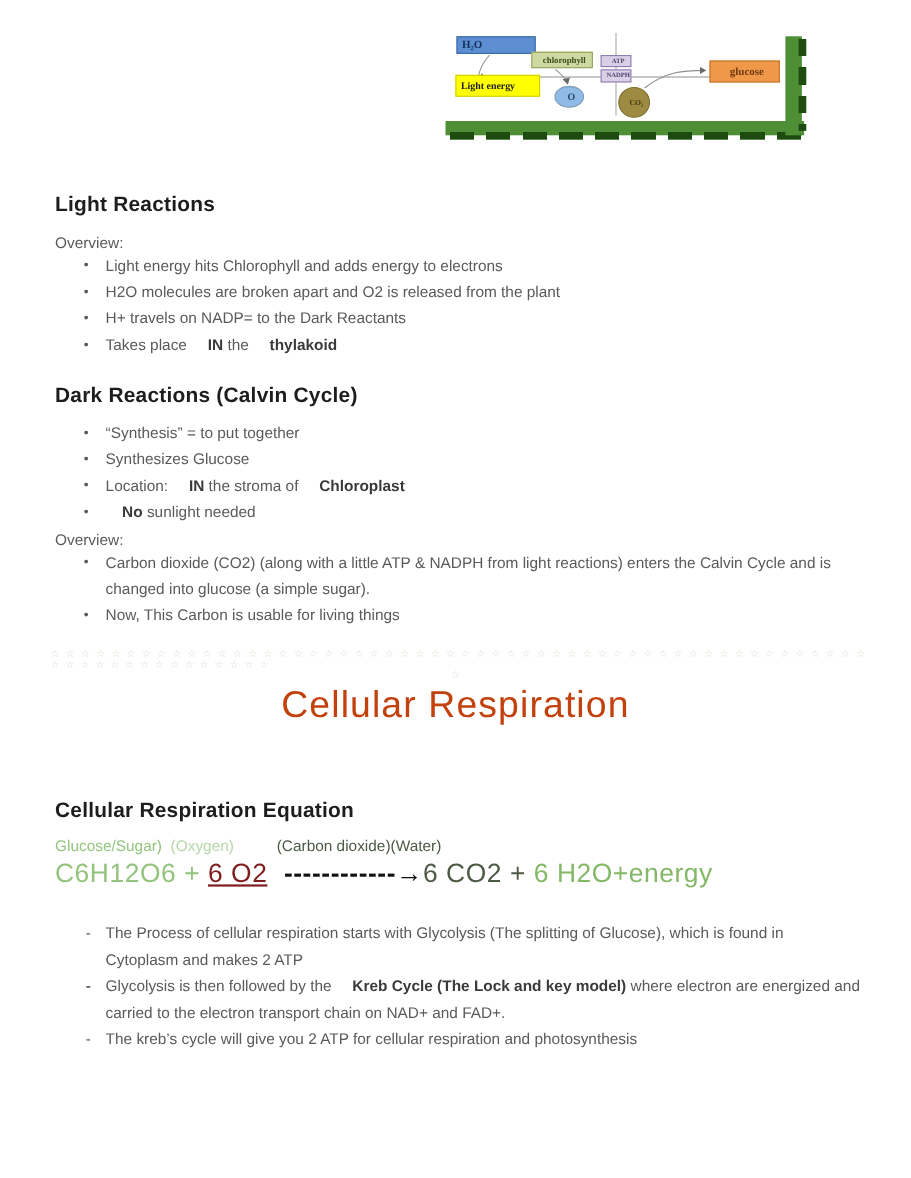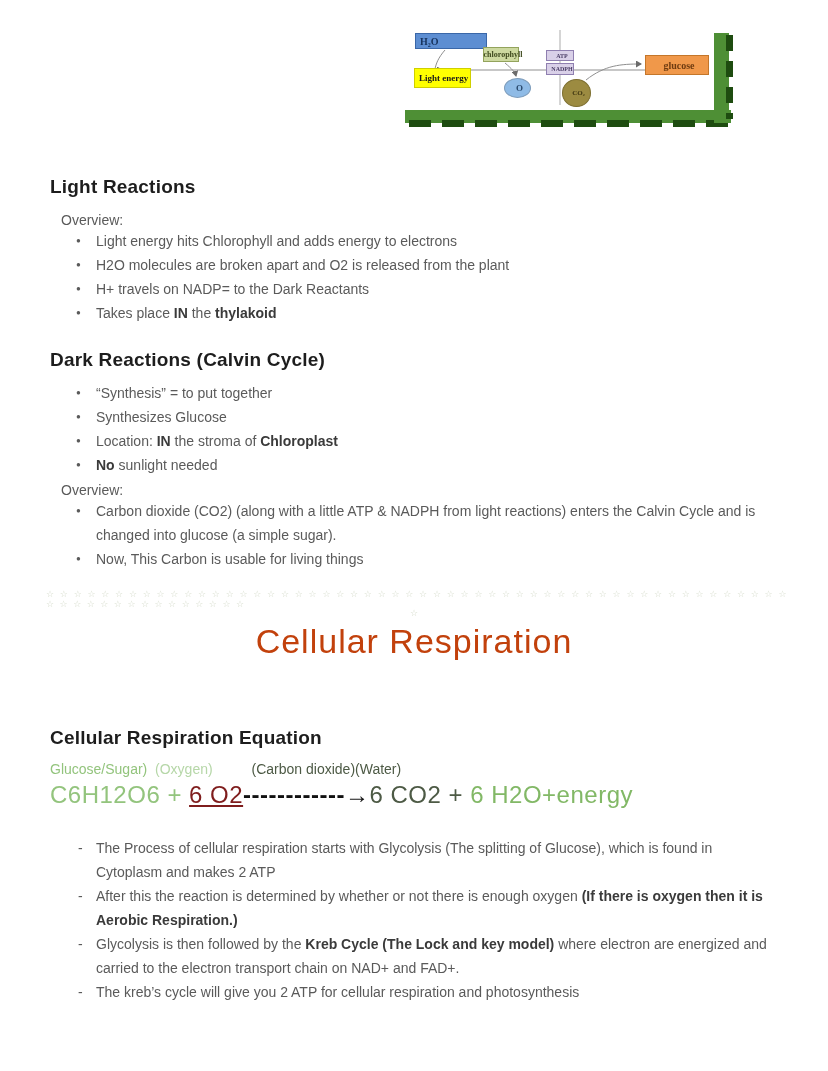--- a/index.html
+++ b/index.html
@@ -6,23 +6,23 @@
   body{width:828px;height:1071px;position:relative;overflow:hidden;
        font-family:"Liberation Sans",sans-serif;-webkit-font-smoothing:antialiased;}
   .page{position:absolute;inset:0;background:#fff;}
 
   
   .diagram{position:absolute;left:405px;top:28px;width:330px;height:100px;}
   .diagram .dbox{position:absolute;box-sizing:border-box;display:flex;align-items:center;
       font-family:"Liberation Serif",serif;font-weight:bold;padding-left:4px;}
   .d-h2o{left:10px;top:5px;width:72px;height:16px;background:#5d8ed2;border:1px solid #3a67a8;
       color:#16325c;font-size:10px;}
-  .d-light{left:9px;top:40px;width:57px;height:20px;background:#ffff00;border:1px solid #cfcf00;
+  .d-light{left:9px;top:40px;width:77px;height:20px;background:#ffff00;border:1px solid #cfcf00;
       color:#1a1a1a;font-size:9px;}
-  .d-chloro{left:78px;top:19px;width:36px;height:15px;background:#cdd9a0;border:1px solid #93a35c;
+  .d-chloro{left:78px;top:19px;width:56px;height:15px;background:#cdd9a0;border:1px solid #93a35c;
       color:#3f4a1e;font-size:8px;justify-content:center;padding-left:0;}
   .d-atp{left:141px;top:22px;width:28px;height:11px;background:#d9d0e8;border:1px solid #8f7fb0;
       color:#4a3d66;font-size:6px;justify-content:center;padding-left:0;}
   .d-nadph{left:141px;top:35px;width:28px;height:12px;background:#d9d0e8;border:1px solid #8f7fb0;
       color:#4a3d66;font-size:6px;justify-content:center;padding-left:0;}
   .d-o{left:99px;top:50px;width:27px;height:20px;border-radius:50%;background:#8fbbe6;
       border:1px solid #7e9cba;color:#2a4a6e;font-size:9px;justify-content:center;padding-left:0;}
   .d-co2{left:157px;top:51px;width:29px;height:28px;border-radius:50%;background:#9c8b41;
       border:1px solid #7d6f30;color:#3e3510;font-size:7px;justify-content:center;padding-left:0;}
   .d-glucose{left:240px;top:27px;width:64px;height:20px;background:#f0984a;border:1px solid #c4762a;
@@ -31,26 +31,26 @@
   .leaf-bottom::after{content:"";position:absolute;left:4px;bottom:-4px;height:7px;right:2px;
       background:repeating-linear-gradient(90deg,#1e4c10 0 22px,transparent 22px 33px);}
   .leaf-right{position:absolute;left:309px;top:5px;width:15px;height:90px;background:#4e8f35;}
   .leaf-right::after{content:"";position:absolute;top:2px;right:-4px;width:7px;bottom:4px;
       background:repeating-linear-gradient(180deg,#1e4c10 0 16px,transparent 16px 26px);}
   .d-lines{position:absolute;left:0;top:0;}
 
   
   .blk{position:absolute;left:50px;right:46px;}
   .h2{font-size:19px;font-weight:700;color:#1d1d1d;letter-spacing:.2px;}
-  .body-text{font-size:14px;color:#5a5a5a;line-height:24px;margin-left:11px;}
+  .body-text{font-size:14px;color:#5a5a5a;line-height:24px;}
   .list .li{position:relative;padding-left:46px;line-height:24px;font-size:14px;color:#5a5a5a;}
   .list .li .marker{position:absolute;left:26px;top:0;}
   .dash-list .li{padding-left:46px;}
   .dash-list .li .marker{left:28px;}
-  .seg-b{font-weight:700;color:#3a3a3a;}
+  .seg-b{font-weight:700;color:#3a3a3a;margin-left:15px;}
 
   .stars{position:absolute;left:46px;right:40px;text-align:justify;font-size:9px;color:#d4dac9;
       letter-spacing:1.5px;white-space:normal;}
   .star-single{position:absolute;left:0;right:0;text-align:center;font-size:9px;color:#d4dac9;}
 
   .title{position:absolute;left:0;right:0;text-align:center;font-size:34px;font-weight:400;
       color:#c2410c;letter-spacing:1px;}
   .subtitle{position:absolute;left:0;right:0;text-align:center;font-size:14px;color:#5a5a5a;}
 
   .eq-labels{font-size:14px;white-space:pre;}
@@ -114,18 +114,18 @@
   <div class="star-single" style="top:608px">☆</div>
 
   <div class="title" style="top:622px">Cellular Respiration</div>
 
   <div class="blk h2" style="top:727px">Cellular Respiration Equation</div>
   <div class="blk eq-labels" style="top:761px"><span style="color: rgb(147, 196, 125);">Glucose/Sugar)</span><span>  </span><span style="color: rgb(182, 215, 168);">(Oxygen)</span><span>          </span><span style="color: rgb(77, 90, 69);">(Carbon dioxide)(Water)</span></div>
   <div class="blk equation" style="top:781px"><span style="color: rgb(147, 196, 125);">C6H12O6 + </span><span style="color: #7f1d1d; text-decoration: underline;">6 O2</span><span class="seg-b" style="color: rgb(17, 17, 17);">------------→</span><span style="color: rgb(77, 90, 69);">6 CO2 + </span><span style="color: rgb(130, 184, 102);">6 H2O+energy</span></div>
 
   <div class="blk list dash-list" style="top:836px">
       <div class="li"><span class="marker">-</span><span><span>The Process of cellular respiration starts with Glycolysis (The splitting of Glucose), which is found in Cytoplasm and makes 2 ATP</span></span></div>
-      <div class="li"><span class="marker">-</span><span><span>After this the reaction is determined by whether or not there is enough oxygen </span><span class="seg-b">(If there is oxygen then it is Aerobic Respiration.)</span></span></div>
+      <div class="li"><span class="marker">-</span></div>
       <div class="li"><span class="marker">-</span><span><span>Glycolysis is then followed by the </span><span class="seg-b">Kreb Cycle (The Lock and key model)</span><span> where electron are energized and carried to the electron transport chain on NAD+ and FAD+.</span></span></div>
       <div class="li"><span class="marker">-</span><span><span>The kreb’s cycle will give you 2 ATP for cellular respiration and photosynthesis</span></span></div>
     </div>
 
 </div>
 
 </body></html>

